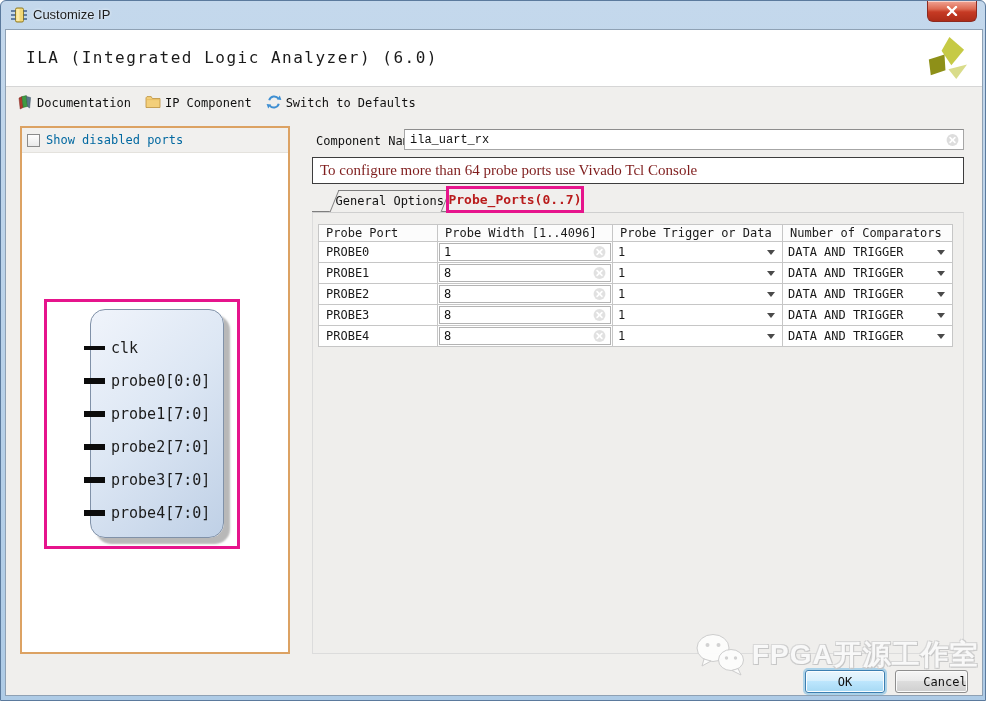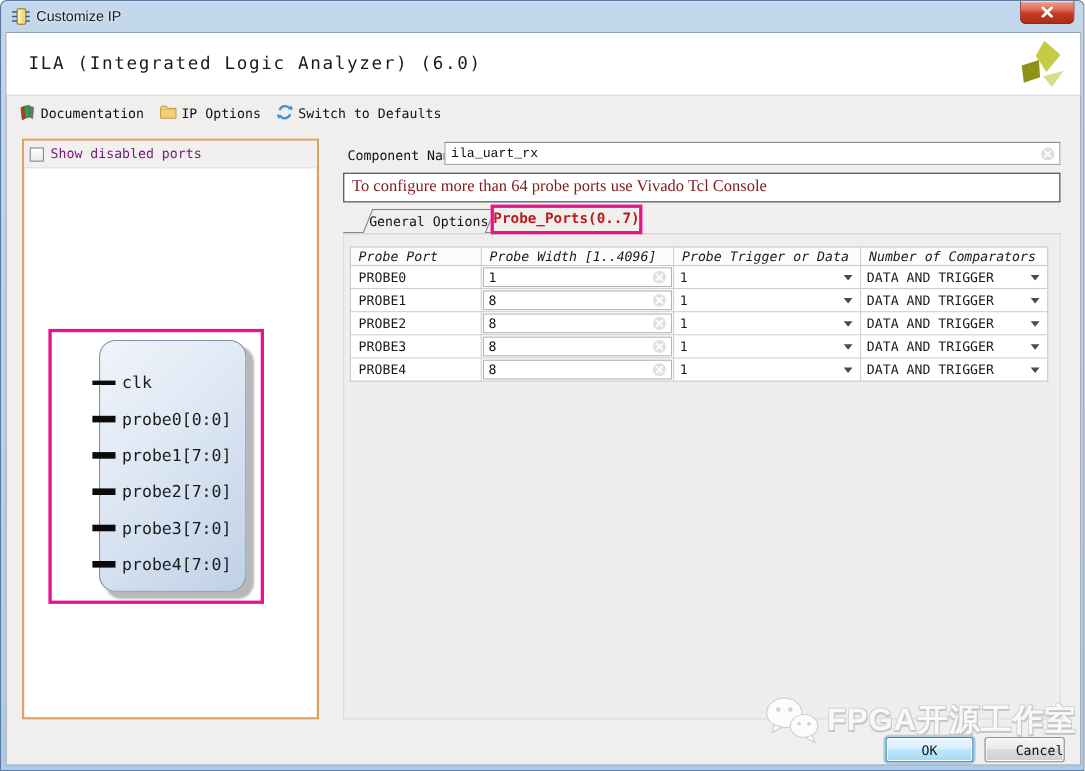--- a/index.html
+++ b/index.html
@@ -56,21 +56,21 @@
     background:#fff; border:2px solid #dca263;
   }
   .lp-header {
     height:25px; background:#f1f0ee; border-bottom:1px solid #e4e2dd;
     display:flex; align-items:center; gap:6px; padding-left:5px;
   }
   .checkbox {
     width:13px; height:13px; border:1px solid #8b8b8b;
     background:linear-gradient(#fefefe,#e9e9e9); cursor:pointer;
   }
-  .lp-header-label { font-size:12px; color:#701a75; }
+  .lp-header-label { font-size:12px; color:#0369a1; }
   .diagram { position:relative; width:100%; height:501px; overflow:hidden; }
 
   .hl-rect-symbol {
     position:absolute; left:22px; top:146px; width:196px; height:250px;
     border:3px solid #e6148c;
   }
   .ip-block {
     position:absolute; left:68px; top:156px; width:134px; height:229px;
     border:1px solid #8091a8; border-radius:15px;
     background:linear-gradient(135deg,#f0f4fb 0%,#dde7f4 45%,#bfd0e6 100%);
@@ -130,21 +130,21 @@
   }
 
   .tab-panel {
     position:absolute; left:306px; top:182px; width:652px; height:442px;
     background:#efeeec; border:1px solid #dcdcdc; border-top-color:#cfcfcf;
   }
 
   
   .probe-table { position:absolute; left:5px; top:11px; width:635px; font-size:12px; }
   .t-row { display:flex; height:21px; }
-  .t-row.head { height:18px;font-style:italic; }
+  .t-row.head { height:18px; }
   .t-cell {
     border-right:1px solid #c6c6c6; border-bottom:1px solid #c6c6c6;
     display:flex; align-items:center; position:relative; background:#fff;
     color:#1a1a1a; overflow:hidden;
   }
   .t-row.head .t-cell {
     background:#fcfcfc; border-top:1px solid #c6c6c6; padding-left:7px;
   }
   .t-cell:first-child { border-left:1px solid #c6c6c6; padding-left:7px; }
   .c1 { width:120px; } .c2 { width:175px; } .c3 { width:170px; } .c4 { width:170px; }
@@ -243,21 +243,21 @@
           <path d="M5 2.6 L9.4 1.6 L10.6 12.4 L6.2 13.4 Z" fill="#3f9b42" stroke="#2a6e2d" stroke-width=".5"></path>
           <path d="M9.4 2.4 L13.6 3.6 L12.6 14 L10.6 12.6 Z" fill="#5a7a8c" stroke="#3c5360" stroke-width=".5"></path>
         </svg>
         <span class="tool-label">Documentation</span>
       </div>
       <div class="tool-item">
         <svg viewBox="0 0 16 16">
           <path d="M1 13.5 V3.8 L2 2.6 h4.2 l1.1 1.9 H15 v9 Z" fill="#f3cf7a" stroke="#bb913c" stroke-width=".8"></path>
           <path d="M1.6 5.6 H14.4" stroke="#e4b75e" stroke-width=".8"></path>
         </svg>
-        <span class="tool-label">IP Options</span>
+        <span class="tool-label">IP Component</span>
       </div>
       <div class="tool-item">
         <svg viewBox="0 0 16 16">
           <path d="M3.2 6.2 a5.2 5.2 0 0 1 9.3-1.4" fill="none" stroke="#3f8fd2" stroke-width="2"></path>
           <path d="M12.8 9.8 a5.2 5.2 0 0 1 -9.3 1.4" fill="none" stroke="#3f8fd2" stroke-width="2"></path>
           <polygon points="13.8,1.6 15.4,6 11,5.4" fill="#3f8fd2"></polygon>
           <polygon points="2.2,14.4 0.6,10 5,10.6" fill="#3f8fd2"></polygon>
         </svg>
         <span class="tool-label">Switch to Defaults</span>
       </div>

